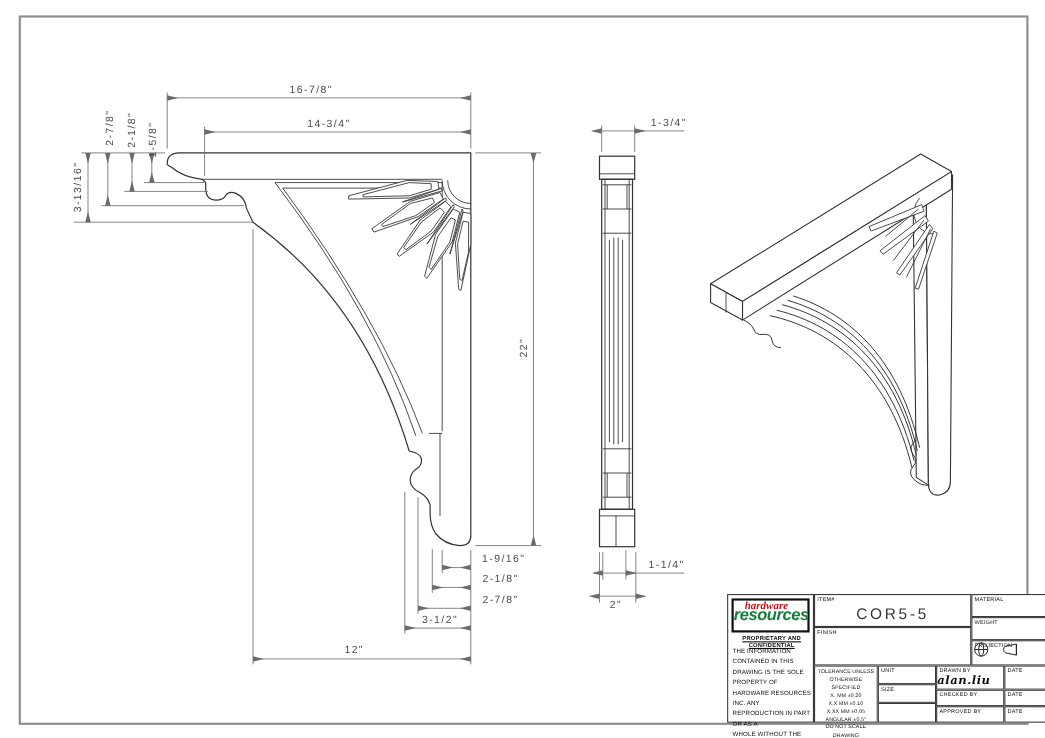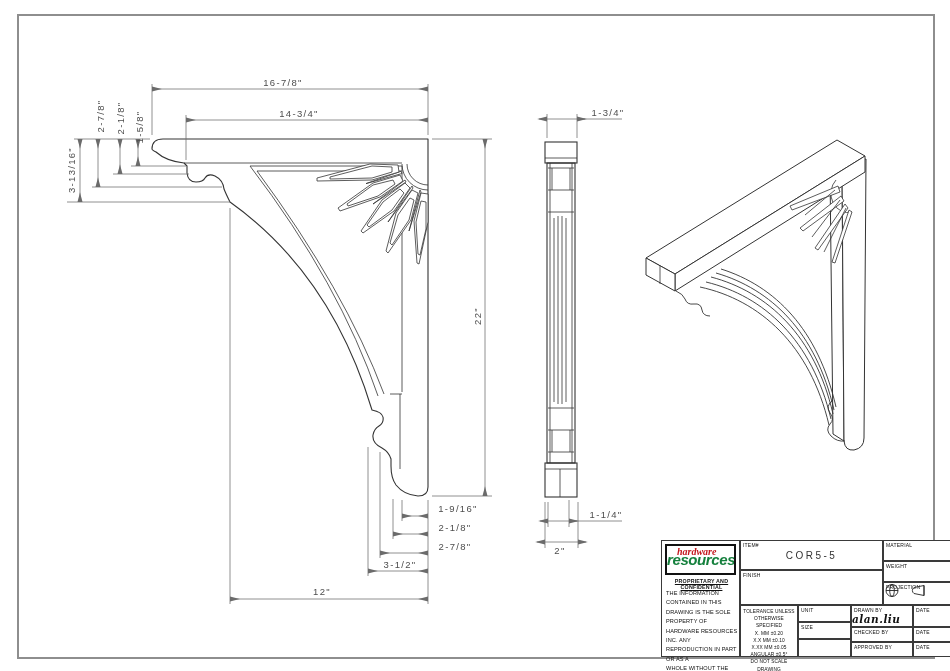--- a/index.html
+++ b/index.html
@@ -17,21 +17,21 @@
   .cl{font-size:5px;letter-spacing:.2px;padding:1px 0 0 2px;display:block;}
   #logo-box{position:absolute;left:3px;top:3px;width:71px;height:31px;border:2px solid #111;
             box-sizing:border-box;overflow:hidden;background:#fff;}
   .logo1{display:block;color:#c4161c;font:italic 600 10px "Liberation Serif",serif;margin:0 0 -6px 10px;}
   .logo2{display:block;color:#15803d;font:italic 800 15px "Liberation Sans",sans-serif;letter-spacing:-.4px;margin-left:0;}
   .prop-title{position:absolute;left:0;top:37px;width:79px;text-align:center;font-size:5.3px;
               letter-spacing:.2px;text-decoration:underline;font-weight:bold;}
   .prop-lines{position:absolute;left:4px;top:48px;width:73px;font-size:5.6px;line-height:9.4px;
               letter-spacing:.1px;}
   .tol{width:100%;text-align:center;font-size:4.8px;line-height:7.2px;letter-spacing:.1px;padding-top:2px;}
-  .item-val{position:absolute;left:0;top:9px;width:100%;text-align:center;font-size:10px;letter-spacing:2.5px;color:#333;}
+  .item-val{position:absolute;left:0;top:9px;width:100%;text-align:center;font-size:14px;letter-spacing:2.5px;color:#333;}
   .weight-val{position:absolute;right:3px;bottom:1px;font-size:8px;color:#222;}
   .sig{position:absolute;left:0;top:7px;width:100%;
        font:italic 700 10.5px "DejaVu Serif",serif;color:#111;letter-spacing:.5px;}
   .proj-syms{position:absolute;right:4px;bottom:2px;}
 </style>
 </head>
 <body>
 
 <div id="sheet">
   <div id="border-frame"></div>

